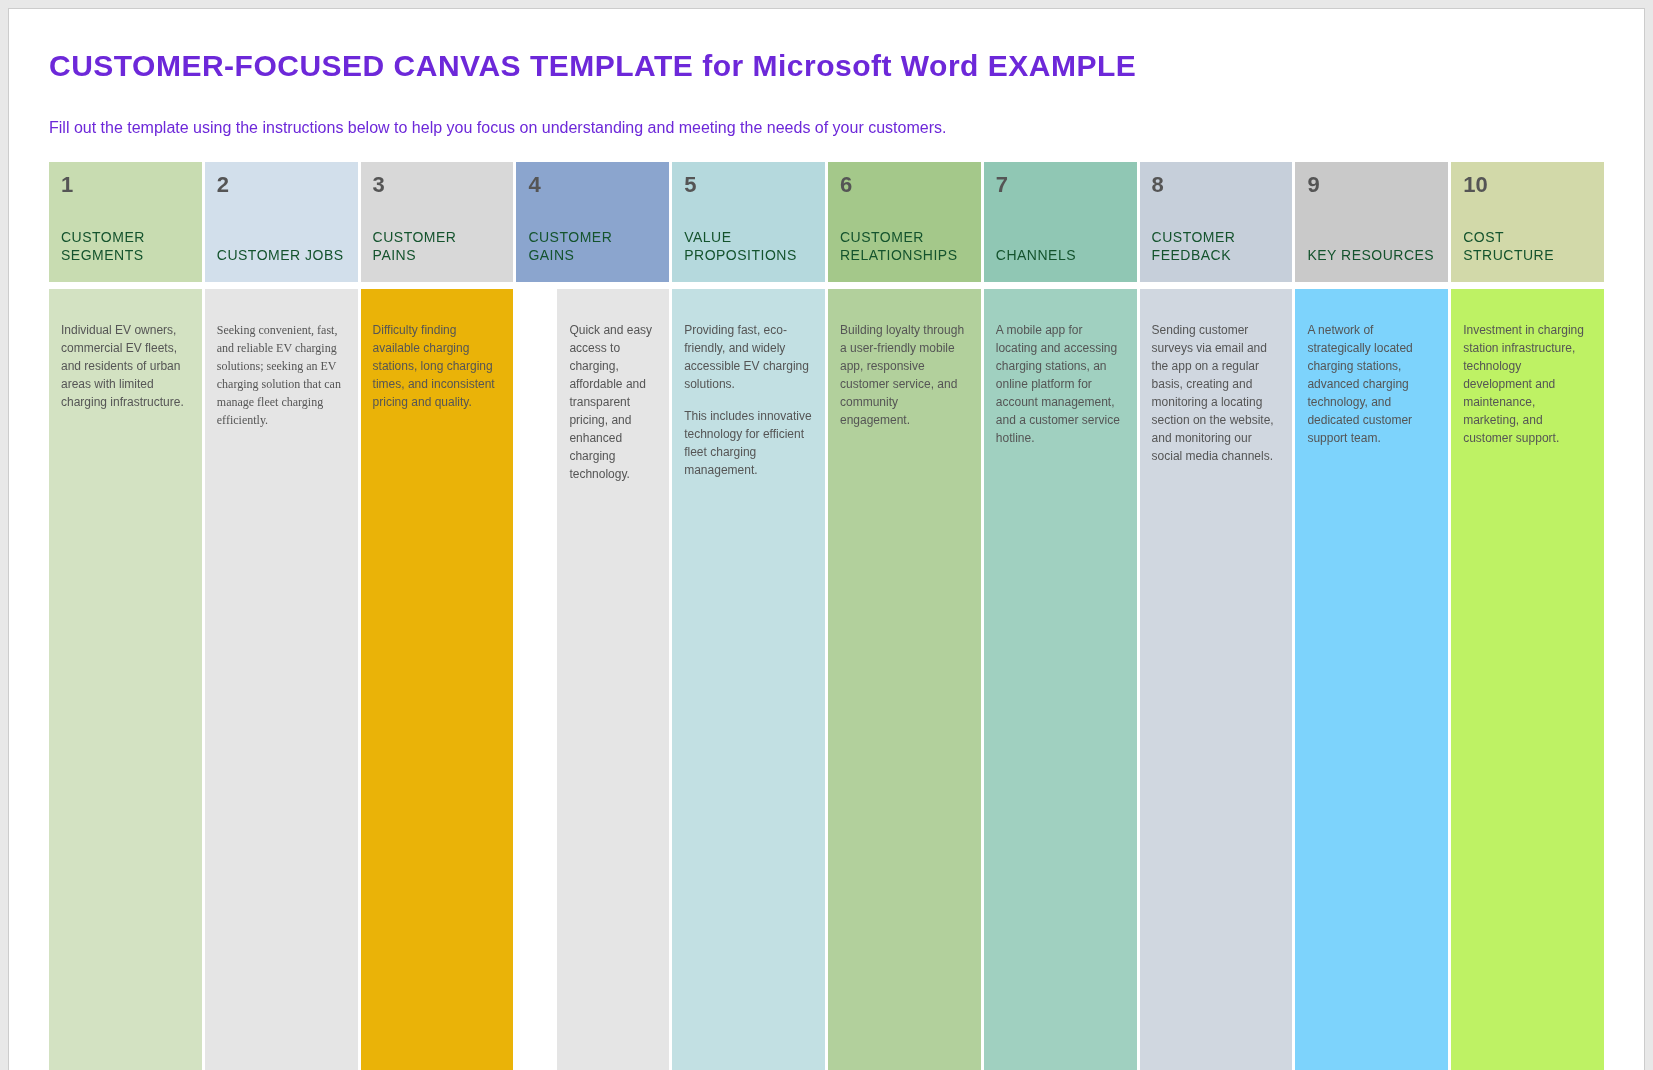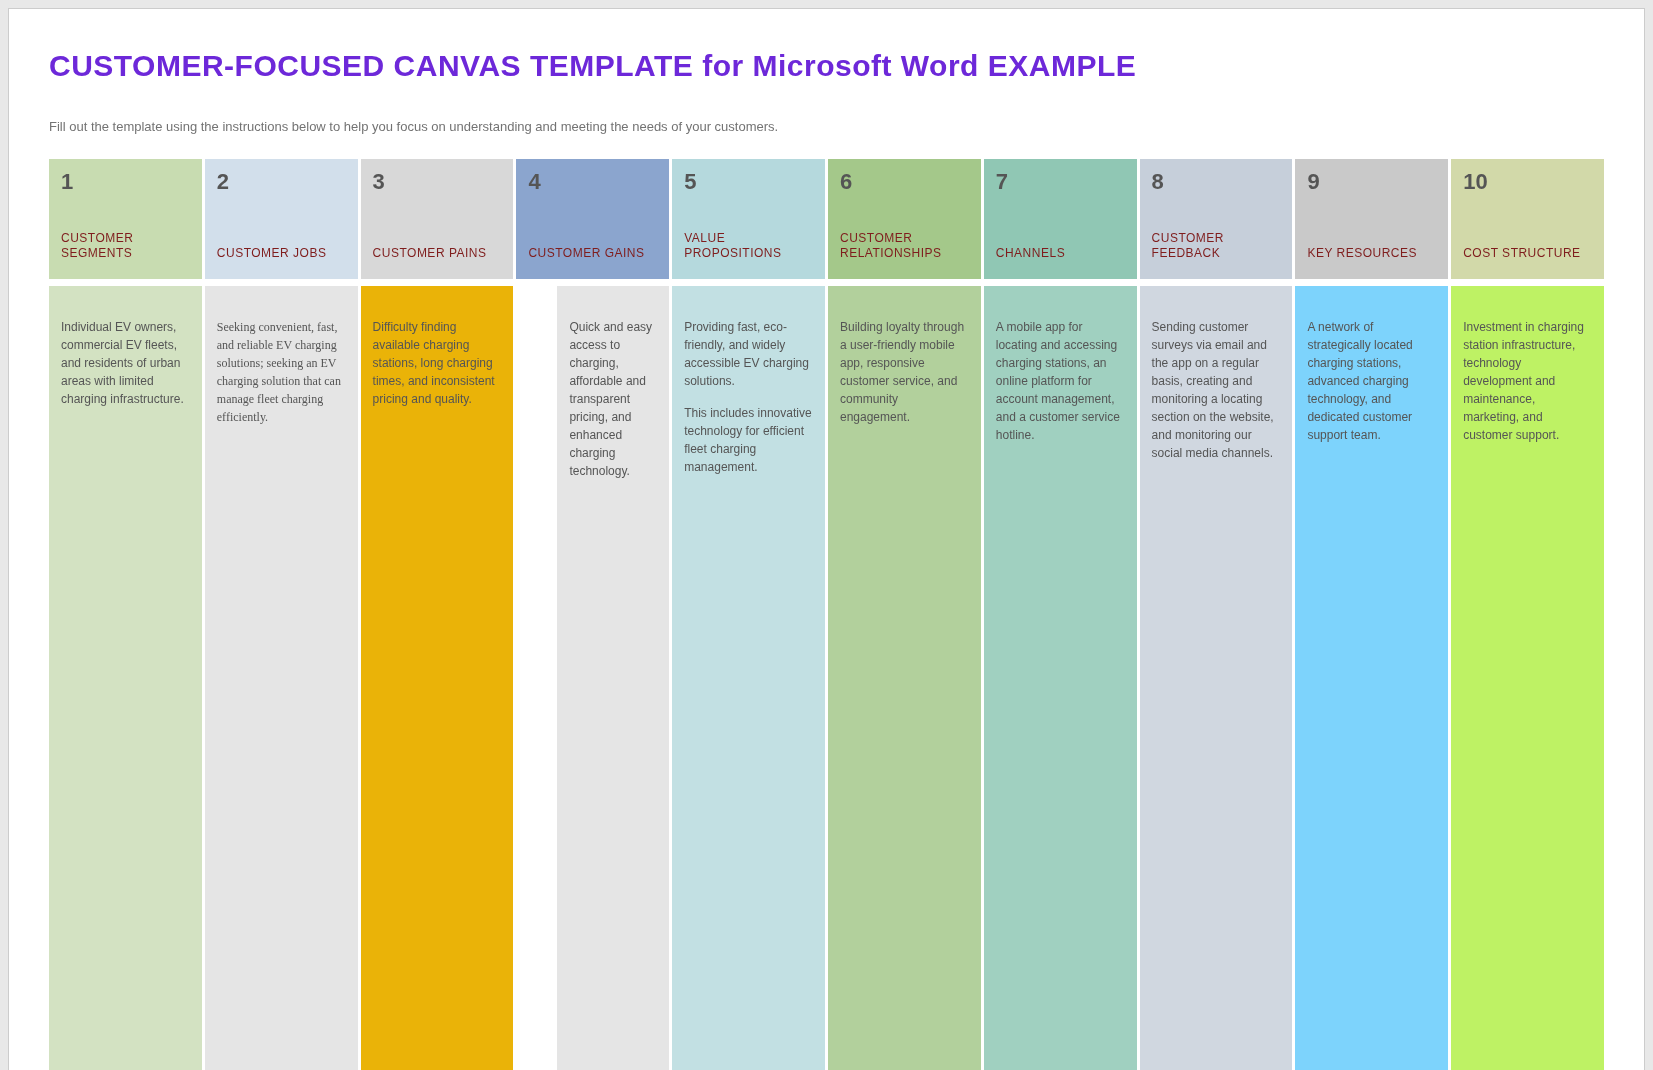--- a/index.html
+++ b/index.html
@@ -19,22 +19,22 @@
       min-height: 1054px;
     }
     .title {
       color: #6d28d9;
       font-size: 30px;
       font-weight: bold;
       letter-spacing: 0.5px;
       margin-bottom: 12px;
     }
     .subtitle {
-      color: #737373;
-      font-size: 13px;
+      color: #6d28d9;
+      font-size: 16px;
       margin-bottom: 25px;
       margin-top: 36px;
     }
     .canvas {
       display: flex;
       gap: 3px;
     }
     .col {
       flex: 1;
       display: flex;
@@ -48,22 +48,22 @@
       display: flex;
       flex-direction: column;
     }
     .col-num {
       color: #555;
       font-size: 22px;
       font-weight: bold;
       margin-bottom: 30px;
     }
     .col-title {
-      color: #7f1d1d;
-      font-size: 12px;
+      color: #14532d;
+      font-size: 14px;
       letter-spacing: 0.5px;
       line-height: 1.25;
       margin-top: auto;
     }
     .col-body {
       padding: 32px 12px 12px 12px;
       color: #555;
       font-size: 12px;
       line-height: 1.5;
       height: 1001px;

